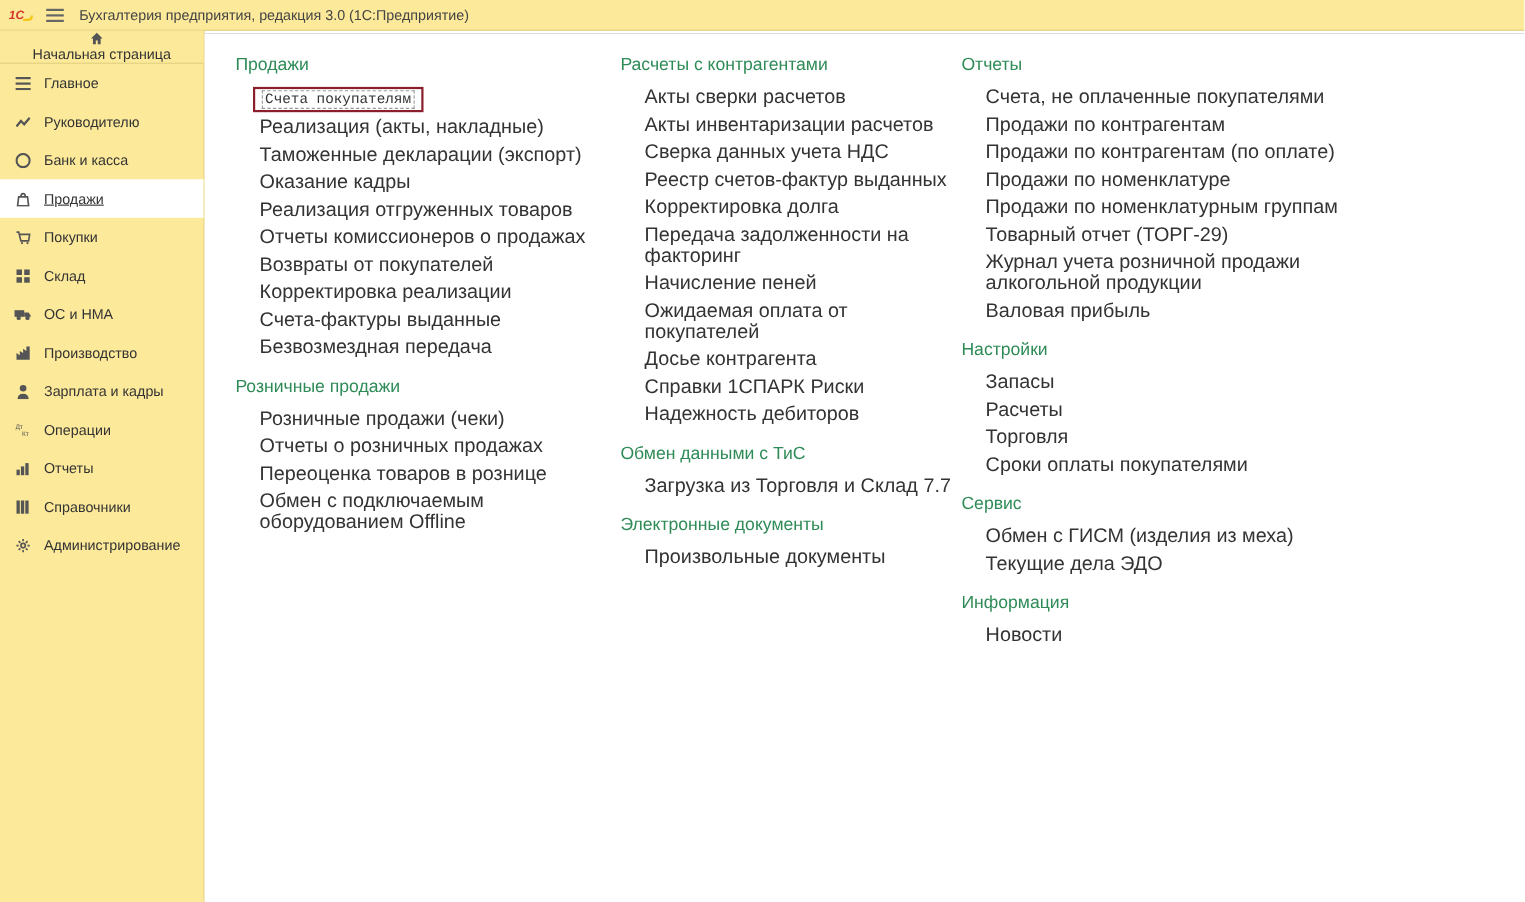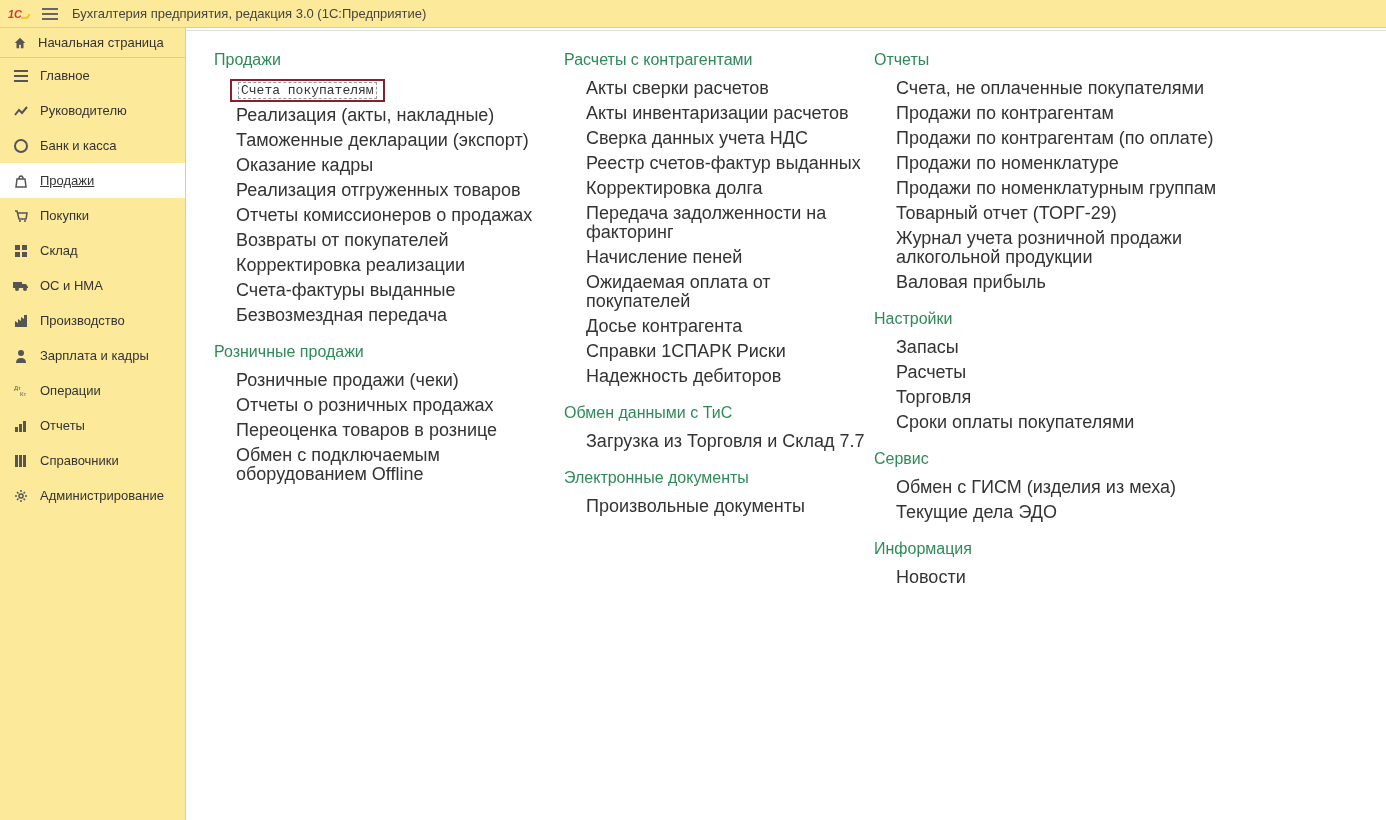--- a/index.html
+++ b/index.html
@@ -54,20 +54,21 @@
       border-right: 1px solid #e0d080;
       flex-shrink: 0;
     }
     .home-row {
       height: 30px;
       display: flex;
       align-items: center;
       padding: 0 12px;
       background: #fce99a;
       border-bottom: 1px solid #e0d080;
+      flex-direction: column;
     }
     .home-icon {
       width: 16px;
       height: 16px;
       margin-right: 10px;
       display: inline-flex;
       align-items: center;
       justify-content: center;
       color: #555;
     }

